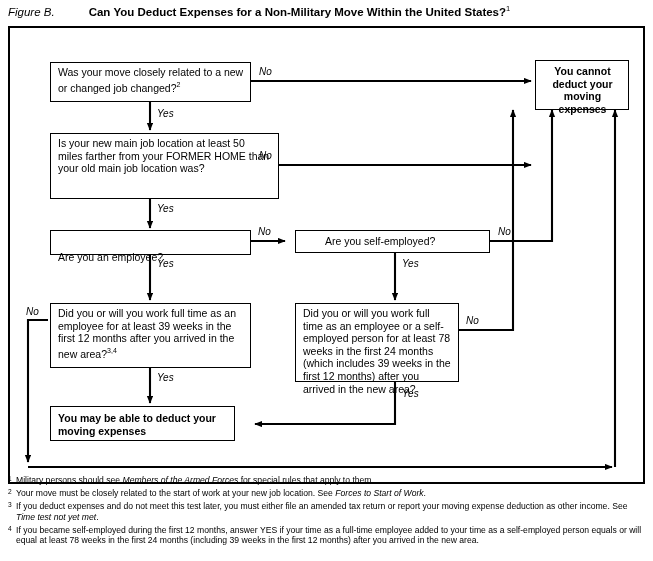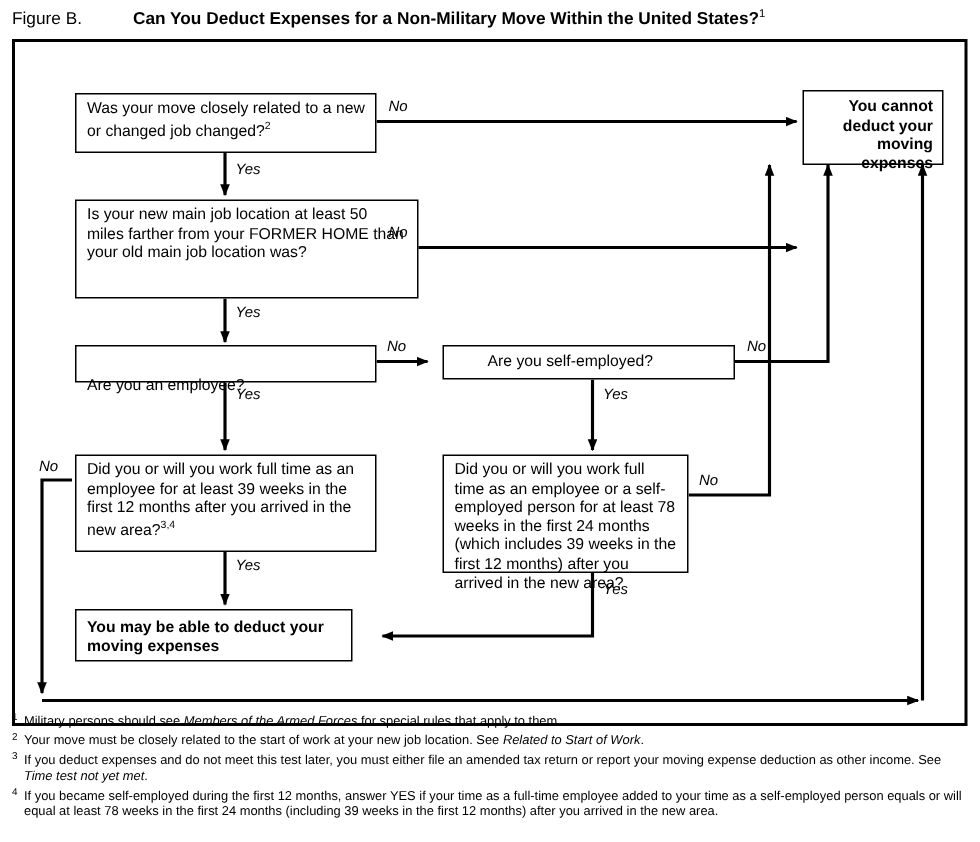--- a/index.html
+++ b/index.html
@@ -25,20 +25,21 @@
   .caption {
     position: absolute;
     left: 8px;
     top: 4px;
     width: 640px;
     font-size: 11.5px;
     white-space: nowrap;
   }
   .caption .cap-label {
     font-weight: normal;
+    font-style: italic;
   }
   .caption .cap-title {
     font-weight: bold;
     margin-left: 4px;
     padding-left: 30px;
   }
   .caption sup { font-size: 7.5px; vertical-align: super; }
 
   
   .frame {
@@ -64,21 +65,21 @@
   
   .node {
     position: absolute;
     border: 1.6px solid #000;
     background: #fff;
     box-sizing: border-box;
     font-size: 10.5px;
     line-height: 12.6px;
     padding: 3px 6px 3px 7px;
   }
-  .node.center { text-align: right; }
+  .node.center { text-align: center; }
   .node sup { font-size: 7px; vertical-align: super; }
 
   
   .elabel {
     position: absolute;
     font-size: 10px;
     font-style: italic;
     white-space: nowrap;
   }
   .starthere {
@@ -203,18 +204,18 @@
   <div class="elabel" style="left:157px; top:258px;">Yes</div>
   <div class="elabel" style="left:498px; top:226px;">No</div>
   <div class="elabel" style="left:402px; top:258px;">Yes</div>
   <div class="elabel" style="left:26px;  top:306px;">No</div>
   <div class="elabel" style="left:157px; top:372px;">Yes</div>
   <div class="elabel" style="left:466px; top:315px;">No</div>
   <div class="elabel" style="left:402px; top:388px;">Yes</div>
 
   <div class="notes">
       <div class="note"><span class="mark">1</span><span>Military persons should see </span><i>Members of the Armed Forces</i><span> for special rules that apply to them.</span></div>
-      <div class="note"><span class="mark">2</span><span>Your move must be closely related to the start of work at your new job location. See </span><i>Related to Start of Work</i><span>.</span></div>
+      <div class="note"><span class="mark">2</span><span>Your move must be closely related to the start of work at your new job location. See </span><i>Forces to Start of Work</i><span>.</span></div>
       <div class="note"><span class="mark">3</span><span>If you deduct expenses and do not meet this test later, you must either file an amended tax return or report your moving expense deduction as other income. See </span><i>Time test not yet met</i><span>.</span></div>
       <div class="note"><span class="mark">4</span><span>If you became self-employed during the first 12 months, answer YES if your time as a full-time employee added to your time as a self-employed person equals or will equal at least 78 weeks in the first 24 months (including 39 weeks in the first 12 months) after you arrived in the new area.</span></div>
     </div>
 
 </div>
 
 </body></html>

